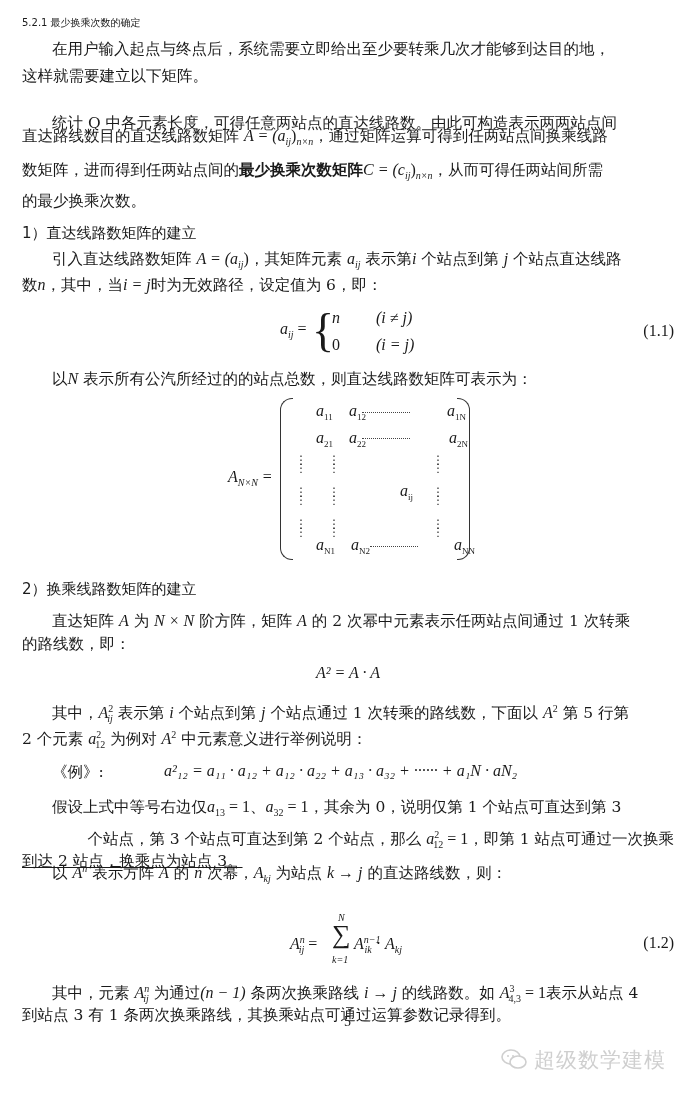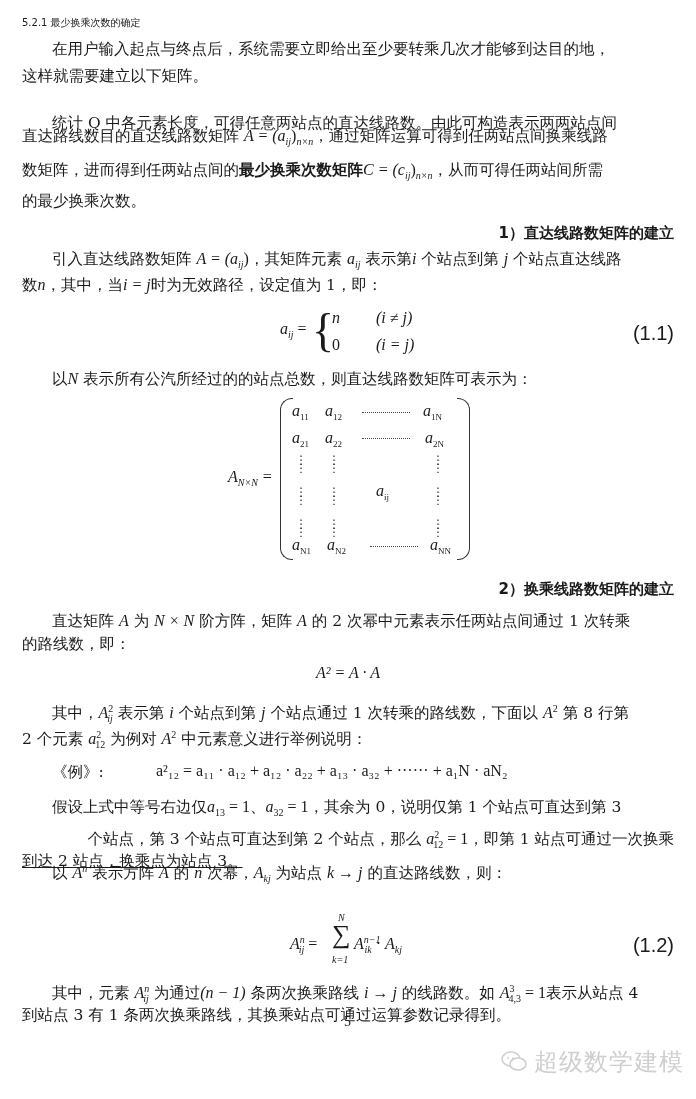--- a/index.html
+++ b/index.html
@@ -5,42 +5,42 @@
     html, body { margin: 0; padding: 0; background: #ffffff; }
     body {
       width: 696px; height: 1099px; position: relative; overflow: hidden;
       font-family: "DejaVu Serif", "Liberation Serif", serif;
       color: #1a1a1a; font-size: 15.5px;
     }
     .abs { position: absolute; }
     .line { position: absolute; left: 22px; right: 22px; white-space: nowrap; line-height: 22px; }
     .indent { left: 52px; }
     .sec-title { font-family: "DejaVu Sans", "Liberation Sans", sans-serif; font-size: 10px; font-weight: normal; }
-    .sub-title { font-family: "DejaVu Sans", "Liberation Sans", sans-serif; font-size: 15px; font-weight: bold; text-align: right; }
+    .sub-title { font-family: "DejaVu Sans", "Liberation Sans", sans-serif; font-size: 15px; font-weight: normal; }
     .bold { font-family: "DejaVu Sans", "Liberation Sans", sans-serif; font-weight: bold; }
     i.m { font-family: "Liberation Serif", "DejaVu Serif", serif; font-style: italic; font-size: 16px; }
     sub, sup { font-size: 10px; font-family: "Liberation Serif", serif; }
     .math { font-family: "Liberation Serif", "DejaVu Serif", serif; font-size: 16px; }
-    .eqno { position: absolute; right: 22px; font-family: Liberation Sans, sans-serif; font-size: 20px; }
+    .eqno { position: absolute; right: 22px; font-family: Liberation Serif, serif; font-size: 16px; }
     .matrix { position: absolute; left: 280px; top: 398px; width: 190px; height: 162px; }
     .matrix .lb, .matrix .rb {
       position: absolute; top: 0; bottom: 0; width: 12px;
       border: 1.4px solid #333; 
     }
     .matrix .lb { left: 0; border-right: none; border-radius: 12px 0 0 12px; }
     .matrix .rb { right: 0; border-left: none; border-radius: 0 12px 12px 0; }
-    .cell { position: absolute; font-family: "Liberation Serif", serif; font-style: italic; font-size: 16px; }
+    .cell { position: absolute; font-family: "Liberation Serif", serif; font-style: italic; font-size: 16px; margin-left: 24px; }
     .cell sub { font-style: normal; font-size: 9px; }
     .dots-h { position: absolute; border-top: 1px dotted #444; height: 0; }
     .vdots { position: absolute; font-size: 12px; line-height: 8px; width: 6px; text-align: center; color: #333; }
     .brace { position: absolute; font-family: "Liberation Serif", serif; font-size: 46px; line-height: 46px; font-weight: 100; }
     .page-num { position: absolute; left: 344px; top: 1014px; font-size: 14px; font-family: "Liberation Serif", serif; }
     .watermark {
       position: absolute; left: 500px; top: 1046px; color: #cfcfcf;
-      font-family: Liberation Serif, serif; font-size: 24px; letter-spacing: 1px;
+      font-family: Liberation Serif, serif; font-size: 21px; letter-spacing: 1px;
     }
     .wm-icon { display: inline-block; vertical-align: middle; margin-right: 6px; }
     .sum { font-size: 26px; font-family: "Liberation Serif", serif; }
   </style>
 </head>
 <body>
 
 <div class="line sec-title" style="top:12px;">5.2.1 最少换乘次数的确定</div>
 
 <div class="line indent" style="top:39px;font-family:Liberation Mono, monospace;">在用户输入起点与终点后，系统需要立即给出至少要转乘几次才能够到达目的地，</div>
@@ -53,21 +53,21 @@
 <div class="line" style="top:159px;">
   <span>数矩阵，进而得到任两站点间的</span><span class="bold">最少换乘次数矩阵</span><i class="m">C = (c</i><sub><i>ij</i></sub><span class="math">)</span><sub><i>n×n</i></sub><span>，从而可得任两站间所需</span>
 </div>
 <div class="line" style="top:190px;">的最少换乘次数。</div>
 
 <div class="line sub-title" style="top:222px;">1）直达线路数矩阵的建立</div>
 <div class="line indent" style="top:248px;">
   <span>引入直达线路数矩阵 </span><i class="m">A = (a</i><sub><i>ij</i></sub><span class="math">)</span><span>，其矩阵元素 </span><i class="m">a</i><sub><i>ij</i></sub><span> 表示第</span><i class="m">i</i><span> 个站点到第 </span><i class="m">j</i><span> 个站点直达线路</span>
 </div>
 <div class="line" style="top:274px;">
-  <span>数</span><i class="m">n</i><span>，其中，当</span><i class="m">i = j</i><span>时为无效路径，设定值为 1，即：</span>
+  <span>数</span><i class="m">n</i><span>，其中，当</span><i class="m">i = j</i><span>时为无效路径，设定值为 6，即：</span>
 </div>
 
 <div class="abs" style="left:280px; top:306px; width:160px; height:52px;">
   <span class="abs" style="left:0; top:14px;"><i class="m">a</i><sub><i>ij</i></sub><span class="math"> =</span></span>
   <span class="brace" style="left:32px; top:2px;">{</span>
   <i class="m abs" style="left:52px; top:3px;">n</i>
   <i class="m abs" style="left:96px; top:3px;">(i ≠ j)</i>
   <span class="math abs" style="left:52px; top:30px;">0</span>
   <i class="m abs" style="left:96px; top:30px;">(i = j)</i>
 </div>
@@ -108,28 +108,28 @@
 
 <div class="line sub-title" style="top:578px;">2）换乘线路数矩阵的建立</div>
 <div class="line indent" style="top:610px;">
   <span>直达矩阵 </span><i class="m">A</i><span> 为 </span><i class="m">N × N</i><span> 阶方阵，矩阵 </span><i class="m">A</i><span> 的 2 次幂中元素表示任两站点间通过 1 次转乘</span>
 </div>
 <div class="line" style="top:633px;">的路线数，即：</div>
 
 <div class="abs math" style="left:316px; top:664px; font-style:italic;">A² = A · A</div>
 
 <div class="line indent" style="top:698px;">
-  <span>其中，</span><i class="m">A</i><sup>2</sup><sub style="margin-left:-6px;"><i>ij</i></sub><span> 表示第 </span><i class="m">i</i><span> 个站点到第 </span><i class="m">j</i><span> 个站点通过 1 次转乘的路线数，下面以 </span><i class="m">A</i><sup>2</sup><span> 第 8 行第</span>
+  <span>其中，</span><i class="m">A</i><sup>2</sup><sub style="margin-left:-6px;"><i>ij</i></sub><span> 表示第 </span><i class="m">i</i><span> 个站点到第 </span><i class="m">j</i><span> 个站点通过 1 次转乘的路线数，下面以 </span><i class="m">A</i><sup>2</sup><span> 第 5 行第</span>
 </div>
 <div class="line" style="top:724px;">
   <span>2 个元素 </span><i class="m">a</i><sup>2</sup><sub style="margin-left:-6px;"><span>12</span></sub><span> 为例对 </span><i class="m">A</i><sup>2</sup><span> 中元素意义进行举例说明：</span>
 </div>
 
 <div class="abs" style="left:52px; top:762px;">《例》:</div>
-<div class="abs math" style="left:156px; top:762px; ">a²₁₂ = a₁₁ · a₁₂ + a₁₂ · a₂₂ + a₁₃ · a₃₂ + ······ + a₁N · aN₂</div>
+<div class="abs math" style="left:164px; top:762px; font-style:italic;">a²₁₂ = a₁₁ · a₁₂ + a₁₂ · a₂₂ + a₁₃ · a₃₂ + ······ + a₁N · aN₂</div>
 
 <div class="line indent" style="top:796px;">
   <span>假设上式中等号右边仅</span><i class="m">a</i><sub>13</sub><span class="math"> = 1</span><span>、</span><i class="m">a</i><sub>32</sub><span class="math"> = 1</span><span>，其余为 0，说明仅第 1 个站点可直达到第 3</span>
 </div>
 <div class="line" style="top:824px;text-align:right;">
   <span>个站点，第 3 个站点可直达到第 2 个站点，那么 </span><i class="m">a</i><sup>2</sup><sub style="margin-left:-6px;">12</sub><span class="math"> = 1</span><span>，即第 1 站点可通过一次换乘</span>
 </div>
 <div class="line" style="top:850px;text-decoration:underline;">到达 2 站点，换乘点为站点 3。</div>
 
 <div class="line indent" style="top:858px;">

